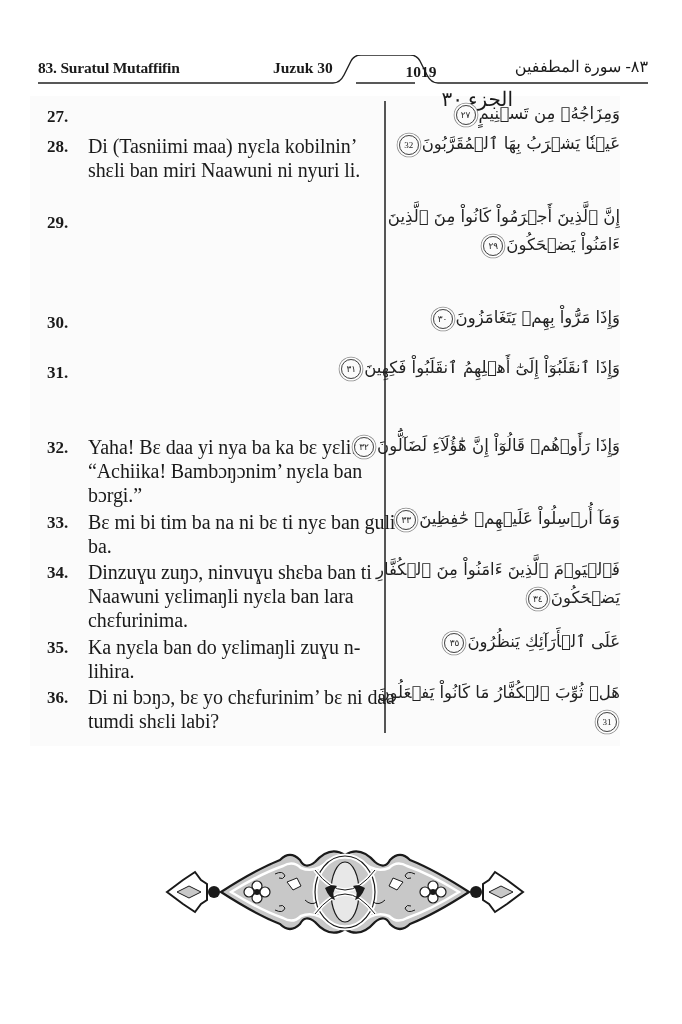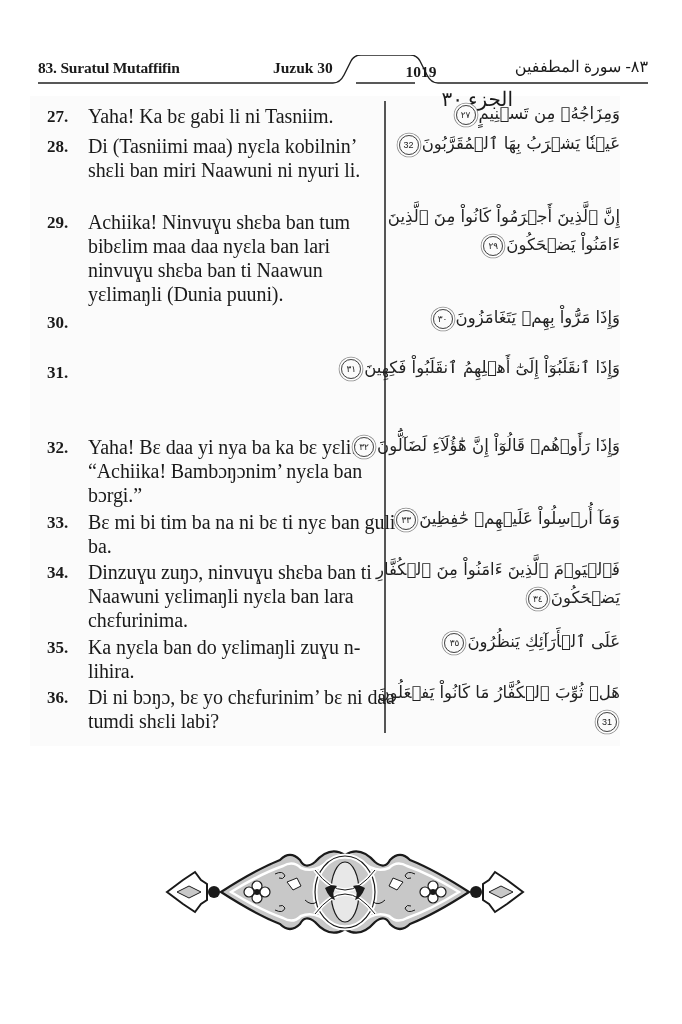--- a/index.html
+++ b/index.html
@@ -114,21 +114,21 @@
     .ayah-mark {
       display: inline-block;
       width: 18px; height: 18px;
       border: 1.3px solid #444;
       border-radius: 50%;
       font-size: 9px;
       line-height: 18px;
       text-align: center;
       vertical-align: middle;
       margin: 0 3px;
-      font-family: Liberation Sans, sans-serif;
+      font-family: Liberation Serif, serif;
       box-shadow: 0 0 0 1.5px #fff, 0 0 0 2.3px #888;
     }
     
     .ornament {
       position: absolute;
       left: 165px; top: 840px;
     }
   </style>
 </head>
 <body>
@@ -145,29 +145,27 @@
   <span class="hdr-juzuk">Juzuk 30</span>
   <span class="hdr-page">1019</span>
   <span class="hdr-juz-ar">الجزء ٣٠</span>
   <span class="hdr-surah-ar">٨٣- سورة المطففين</span>
 </div>
 
 <div class="col-divider"></div>
 
 <div class="verse" style="top:104px;">
   <span class="num">27.</span>
-  <span class="txt">Yaha! Ka bɛ gabi li ni Tasniim.</span>
 </div>
 <div class="verse" style="top:134px;">
   <span class="num">28.</span>
   <span class="txt">Di (Tasniimi maa) nyɛla kobilnin’ shɛli ban miri Naawuni ni nyuri li.</span>
 </div>
 <div class="verse" style="top:210px;">
   <span class="num">29.</span>
-  <span class="txt">Achiika! Ninvuɣu shɛba ban tum bibɛlim maa daa nyɛla ban lari ninvuɣu shɛba ban ti Naawun yɛlimaŋli (Dunia puuni).</span>
 </div>
 <div class="verse" style="top:310px;">
   <span class="num">30.</span>
 </div>
 <div class="verse" style="top:360px;">
   <span class="num">31.</span>
 </div>
 <div class="verse" style="top:435px;">
   <span class="num">32.</span>
   <span class="txt">Yaha! Bɛ daa yi nya ba ka bɛ yɛli: “Achiika! Bambɔŋɔnim’ nyɛla ban bɔrgi.”</span>

